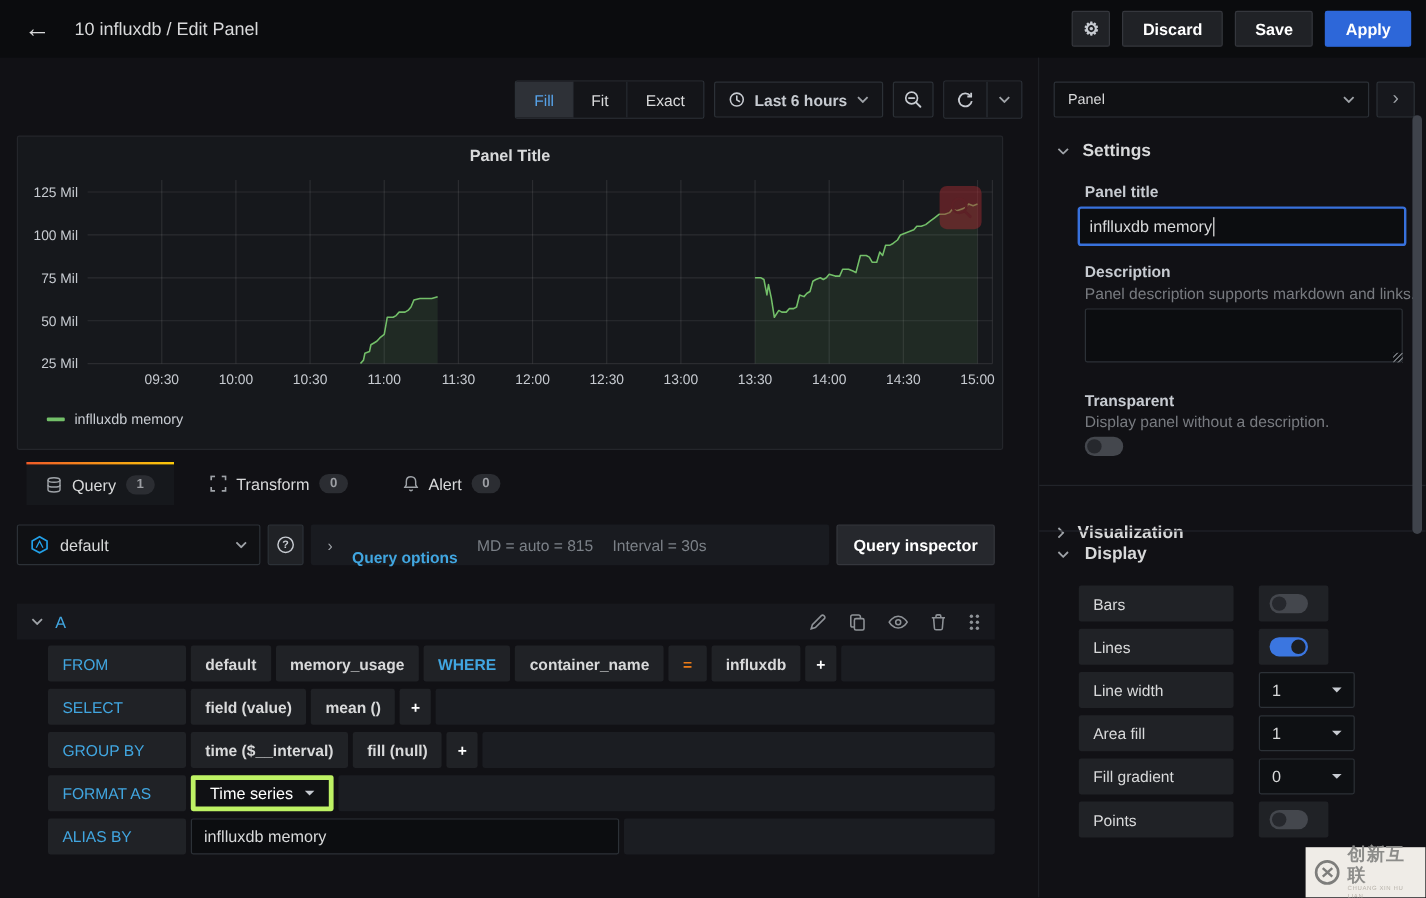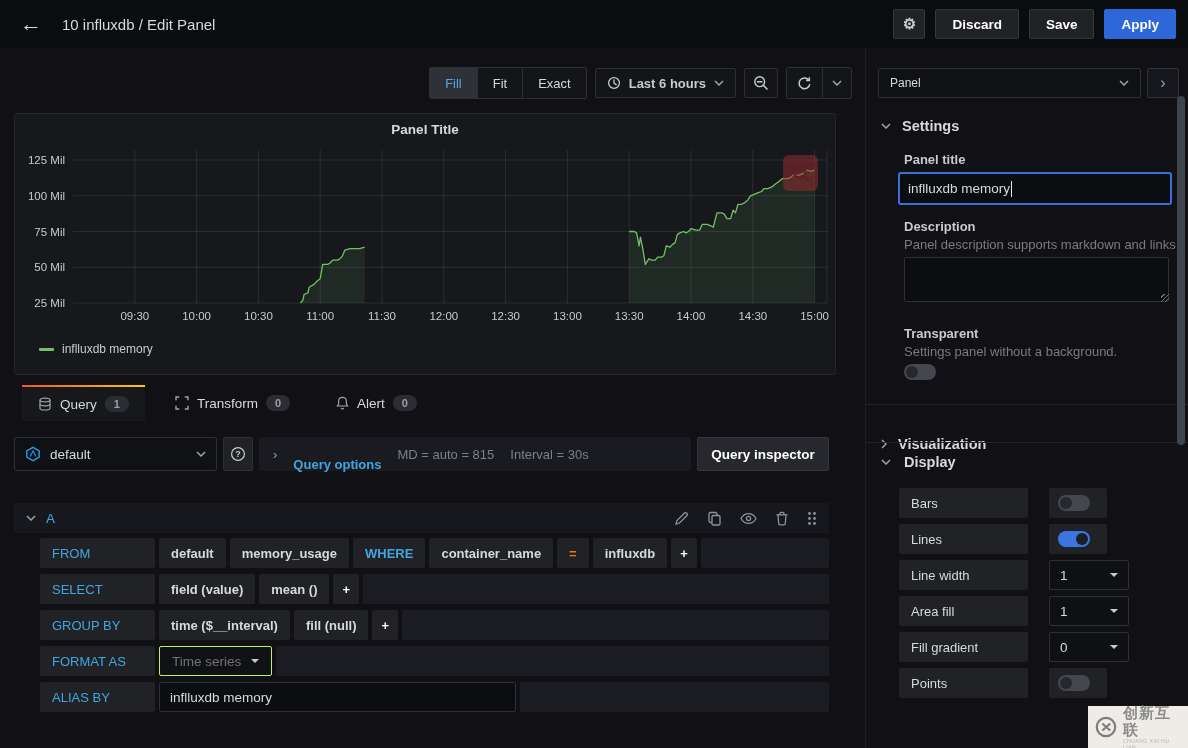--- a/index.html
+++ b/index.html
@@ -80,22 +80,22 @@
   .qa-actions svg { cursor:pointer; }
 
   .qrow { position:absolute; left:14px; width:815px; height:30px; display:flex; gap:4px; padding-left:26px; }
   .qrow .qlabel { width:115px; background:#202226; border-radius:2px; display:flex; align-items:center;
     padding:0 12px; color:#41a6e0; font-size:13px; font-weight:500; flex:none; cursor:pointer; }
   .qseg { background:#202226; border-radius:2px; display:flex; align-items:center; padding:0 12px;
     color:#d8d9da; font-size:13px; font-weight:600; flex:none; cursor:pointer; }
   .qseg.op { color:#eb7b18; font-weight:700; }
   .qseg.plus { font-weight:700; color:#fff; padding:0 9px; }
   .qfill { flex:1; background:#1b1d22; border-radius:2px; }
-  .qsel { background:#101114; border:1px solid #bef264; border-radius:2px; display:flex; align-items:center;
-    gap:10px; padding:0 12px; font-size:13.5px; color:#737373; flex:none; cursor:pointer; }
+  .qsel { background:#101114; border:4px solid #bef264; border-radius:2px; display:flex; align-items:center;
+    gap:10px; padding:0 12px; font-size:13.5px; color:#ffffff; flex:none; cursor:pointer; }
   .qinput { width:357px; background:#0c0d10; border:1px solid #2c3137; border-radius:2px;
     color:#d8d9da; font-size:13.5px; padding:0 10px; font-family:"Liberation Sans",sans-serif; flex:none; }
 
   .caret-down { width:0; height:0; border-left:4px solid transparent; border-right:4px solid transparent;
     border-top:4.5px solid #c7cbd1; display:inline-block; }
 
   
   .sidebar { position:absolute; left:865px; top:48px; width:323px; height:700px; border-left:1px solid #1d1f24; }
   .side-top { position:absolute; left:12px; top:20px; display:flex; gap:6px; }
   .panel-select { width:263px; height:30px; background:#101114; border:1px solid #2c3137; border-radius:2px;
@@ -435,21 +435,21 @@
       <span>inflluxdb memory</span>
       <span class="text-caret"></span>
     </div>
 
     <div class="side-label" style="position:absolute; top:171px; left:0;">Description</div>
     <div class="side-hint" style="position:absolute; top:189px; left:0;">Panel description supports markdown and links.</div>
     <textarea class="desc-area" style=""></textarea>
     <div class="resize-grip"></div>
 
     <div class="side-label" style="position:absolute; top:278px; left:0;">Transparent</div>
-    <div class="side-hint" style="position:absolute; top:296px; left:0;">Settings panel without a background.</div>
+    <div class="side-hint" style="position:absolute; top:296px; left:0;">Display panel without a description.</div>
     <div class="toggle" style="position:absolute; top:316px; left:38px;">
         <span class="knob"></span>
       </div>
 
     <div class="divider" style="position:absolute; top:356px; left:0; width:323px;"></div>
     <div class="section-head" style="position:absolute; top:388px; left:0;">
       <svg width="6" height="10" viewBox="0 0 6 10">
           <path d="M1 1l4 4-4 4" fill="none" stroke="#9fa3a8" stroke-width="1.5"></path>
         </svg>
       <span>Visualization</span>

